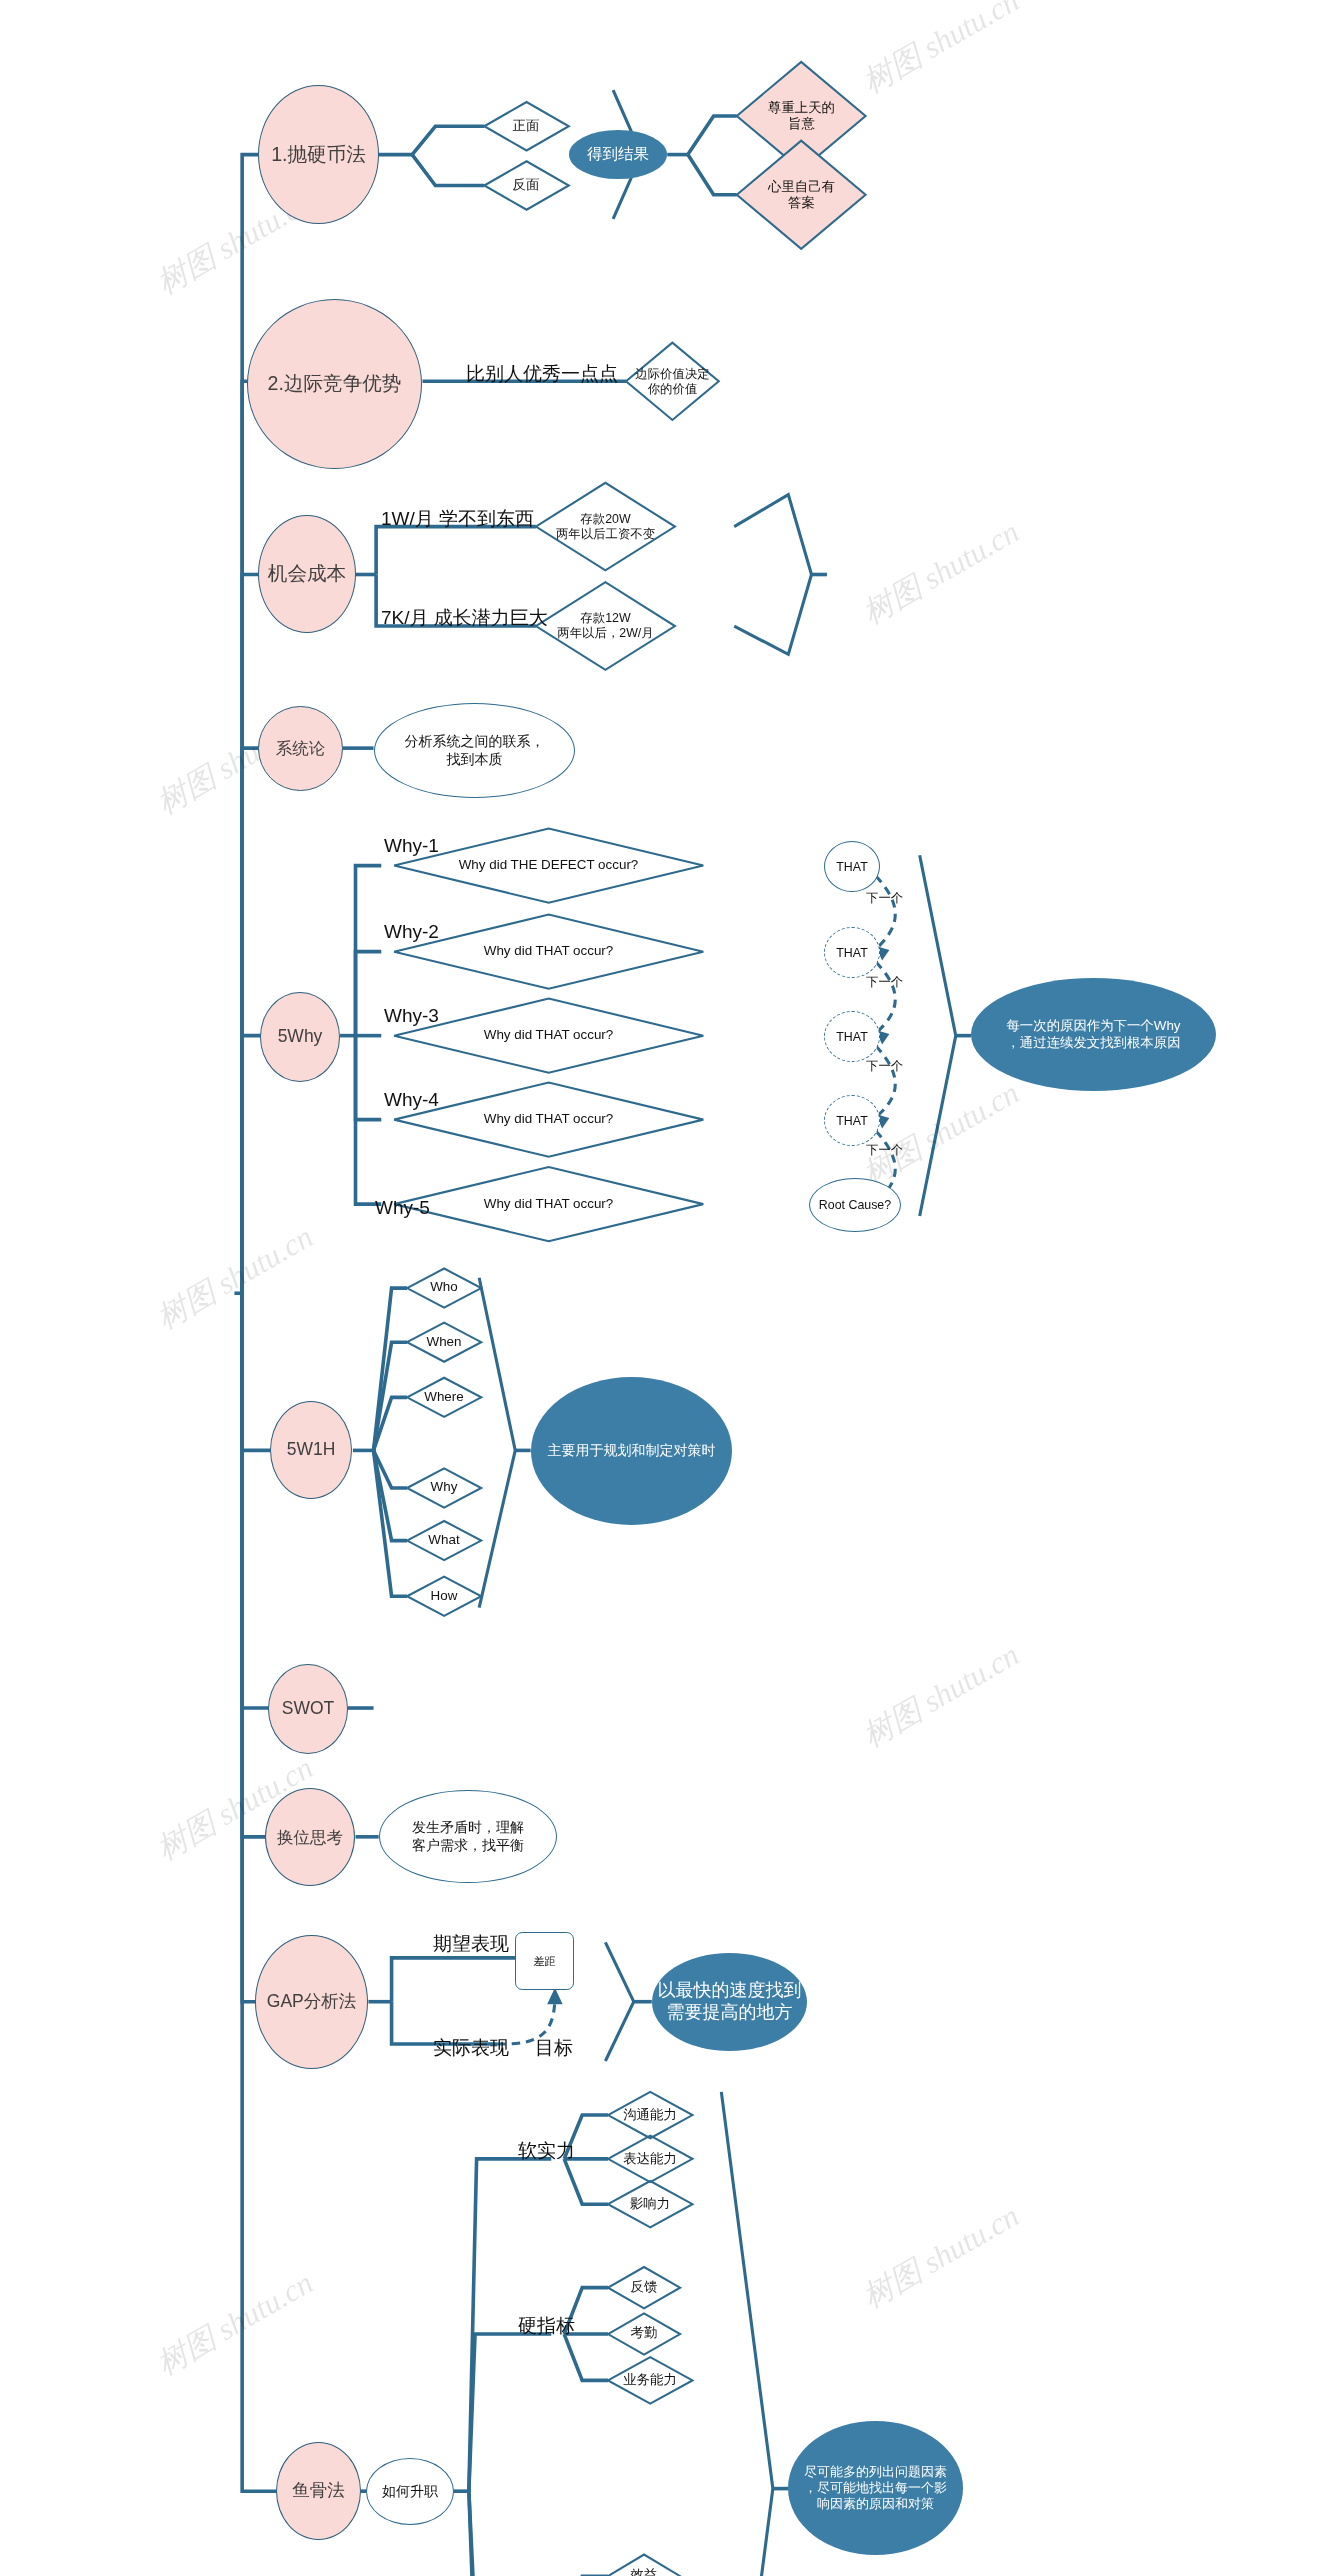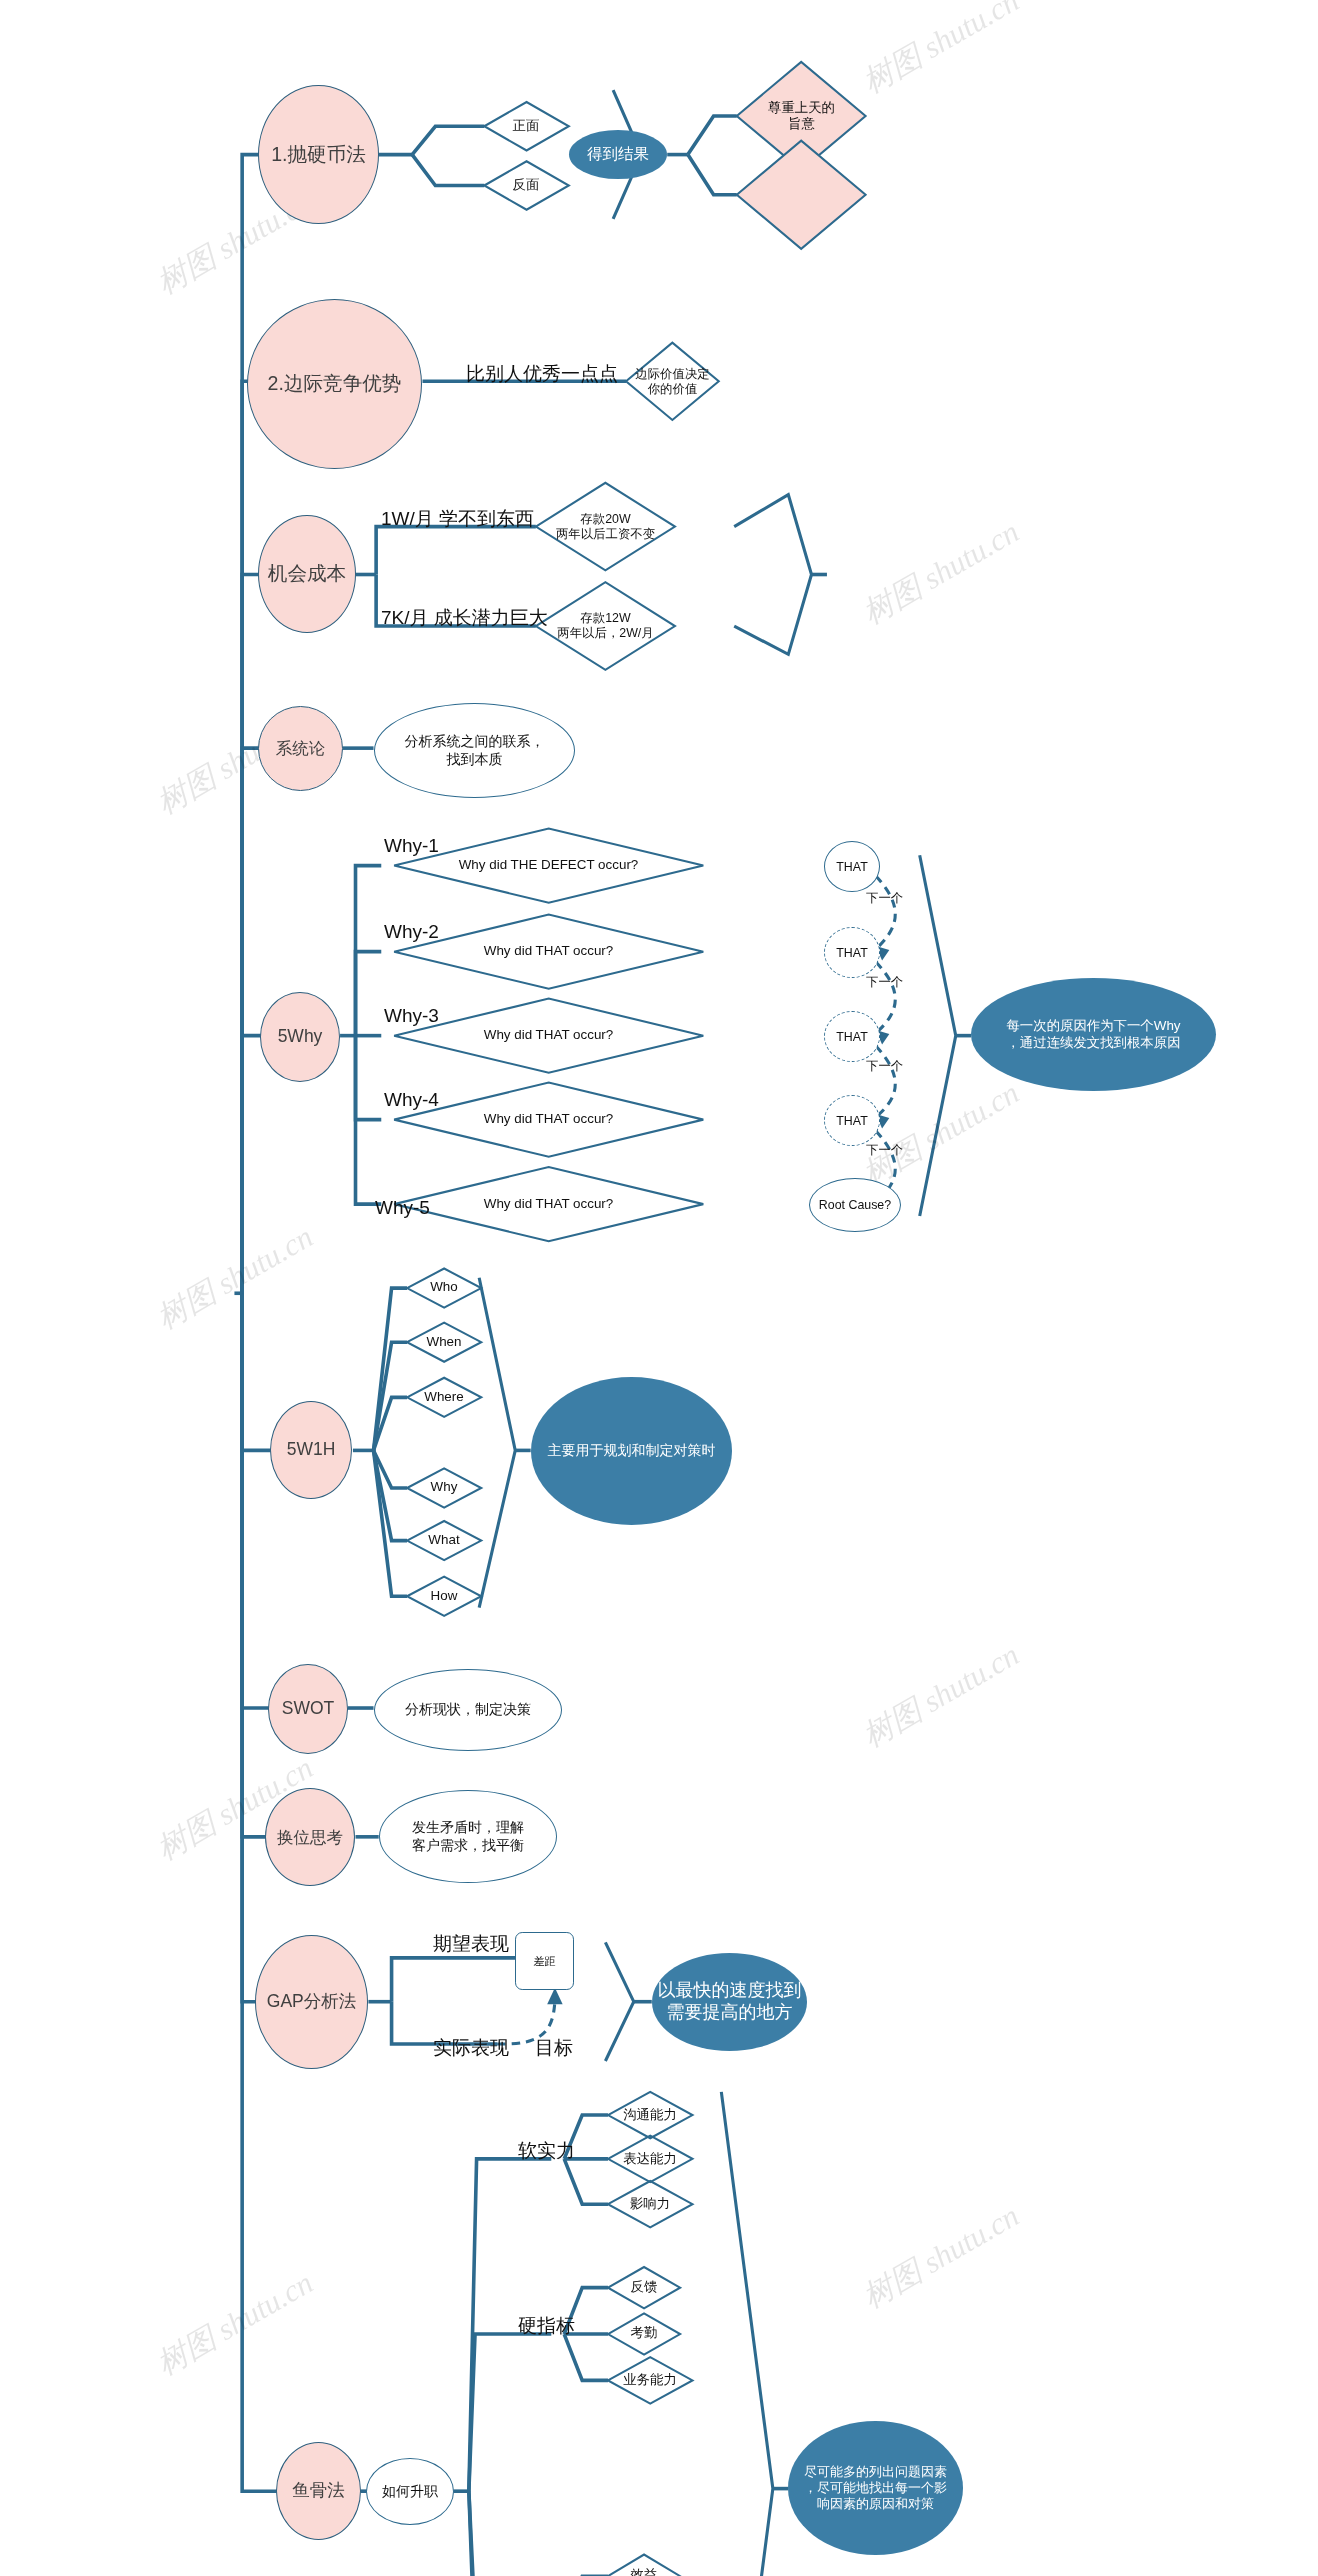--- a/index.html
+++ b/index.html
@@ -225,20 +225,24 @@
     <div class="txt">正面</div>
   </div>
   <div class="dia" style="left:484px;top:161px;width:84px;height:48px;">
     <div class="txt">反面</div>
   </div>
   <div class="node bellipse small" style="left:569px;top:130px;width:98px;height:49px;">得到结果</div>
   <div class="dia pinkd" style="left:737px;top:62px;width:129px;height:108px;">
     <div class="txt" style="white-space:pre-line;">尊重上天的
 旨意</div>
   </div>
+  <div class="dia pinkd" style="left:737px;top:141px;width:129px;height:108px;">
+    <div class="txt" style="white-space:pre-line;">心里自己有
+答案</div>
+  </div>
 
   <div class="node pink" style="left:247px;top:299px;width:175px;height:170px;">2.边际竞争优势</div>
   <div class="label" style="left:466px;top:361px;">比别人优秀一点点</div>
   <div class="dia" style="left:626px;top:343px;width:93px;height:77px;">
     <div class="txt" style="white-space:pre-line;font-size:12.4px;">边际价值决定
 你的价值</div>
   </div>
 
   <div class="node pink" style="left:258px;top:515px;width:98px;height:118px;">机会成本</div>
   <div class="label" style="left:381px;top:506px;">1W/月 学不到东西</div>
@@ -310,21 +314,20 @@
   </div>
   <div class="dia" style="left:407px;top:1521px;width:74px;height:39px;">
     <div class="txt">What</div>
   </div>
   <div class="dia" style="left:407px;top:1577px;width:74px;height:39px;">
     <div class="txt">How</div>
   </div>
   <div class="node bellipse" style="left:531px;top:1377px;width:201px;height:148px;font-size:14px;">主要用于规划和制定对策时</div>
 
   <div class="node pink" style="left:268px;top:1664px;width:80px;height:90px;font-size:17.5px;">SWOT</div>
-  <div class="node wellipse" style="left:374px;top:1669px;width:188px;height:82px;font-size:14px;">分析现状，制定决策</div>
 
   <div class="node pink" style="left:265px;top:1788px;width:90px;height:98px;font-size:16.5px;">换位思考</div>
   <div class="node wellipse" style="left:379px;top:1790px;width:178px;height:93px;white-space:pre-line;font-size:14px;">发生矛盾时，理解
 客户需求，找平衡</div>
 
   <div class="node pink" style="left:255px;top:1935px;width:113px;height:134px;font-size:17.5px;">GAP分析法</div>
   <div class="label" style="left:433px;top:1931px;">期望表现</div>
   <div class="label" style="left:433px;top:2035px;">实际表现</div>
   <div class="rrect" style="left:515px;top:1932px;width:57px;height:56px;">差距</div>
   <div class="label" style="left:535px;top:2035px;">目标</div>

